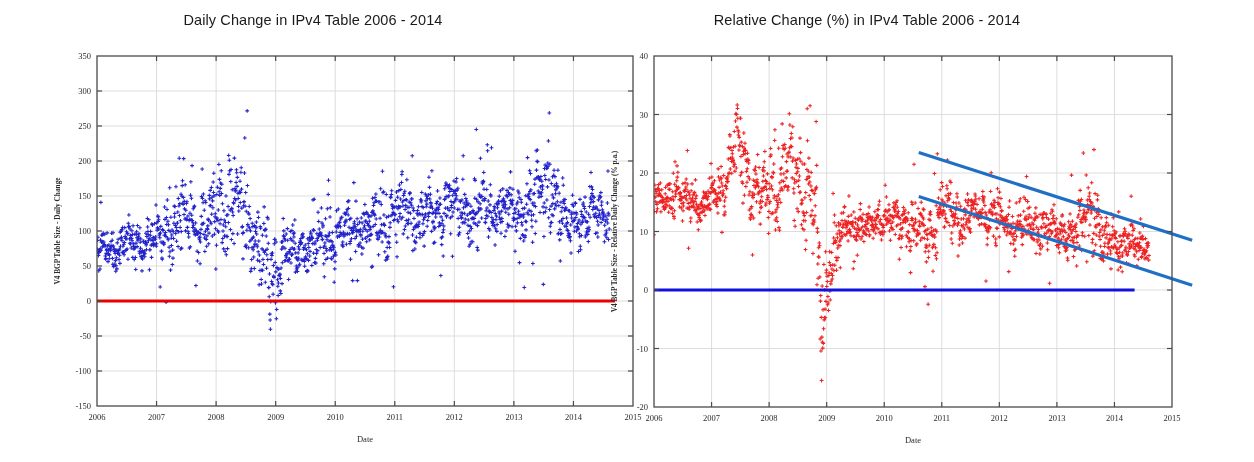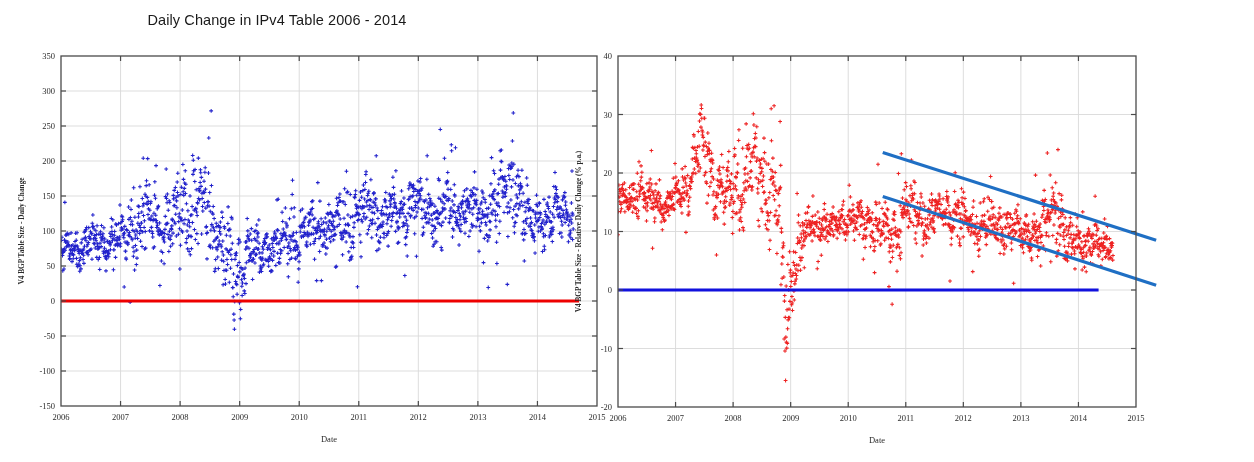--- a/index.html
+++ b/index.html
@@ -3,21 +3,21 @@
 <meta charset="utf-8">
 <style>
   html,body{margin:0;padding:0;}
   body{
     width:1254px;height:462px;
     background:#ffffff;
     font-family:"Liberation Sans",sans-serif;
     overflow:hidden;
     position:relative;
   }
-  .panels{display:flex;width:1108px;height:462px;}
+  .panels{display:flex;width:1108px;height:462px;margin-left:36px;}
   .panel{position:relative;width:627px;height:462px;}
   .panel-title{
     position:absolute;left:0;right:0;top:12px;
     text-align:center;
     font-family:"Liberation Sans",sans-serif;
     font-size:14.5px;
     color:#1a1a1a;
     letter-spacing:.1px;
     white-space:nowrap;
   }
@@ -138,20 +138,21 @@
             <text x="537.4444444444443" y="420" text-anchor="middle" class="axis-text">2014</text>
             <text x="597" y="420" text-anchor="middle" class="axis-text">2015</text>
           </g>
           <text x="329" y="442" text-anchor="middle" class="axis-title">Date</text>
           <text x="24" y="231" text-anchor="middle" class="ylabel-text" transform="rotate(-90 24 231)">V4 BGP Table Size - Daily Change</text>
         </svg>
       </div>
   </div>
 
   <div class="panel">
+    <div class="panel-title">Relative Change (%) in IPv4 Table 2006 - 2014</div>
     <div class="plot-wrap" id="plot-right" style="left:0;top:0;">
         <svg width="627" height="462" viewBox="0 0 627 462">
           <defs>
             <clipPath id="plot-right-clip">
               <rect x="64" y="56" width="518" height="351"></rect>
             </clipPath>
           </defs>
           <rect x="64" y="56" width="518" height="351" fill="#ffffff"></rect>
           <g>
             <line x1="121.55555555555554" y1="56" x2="121.55555555555554" y2="407" stroke="#d9d9d9" stroke-width="0.9"></line>

